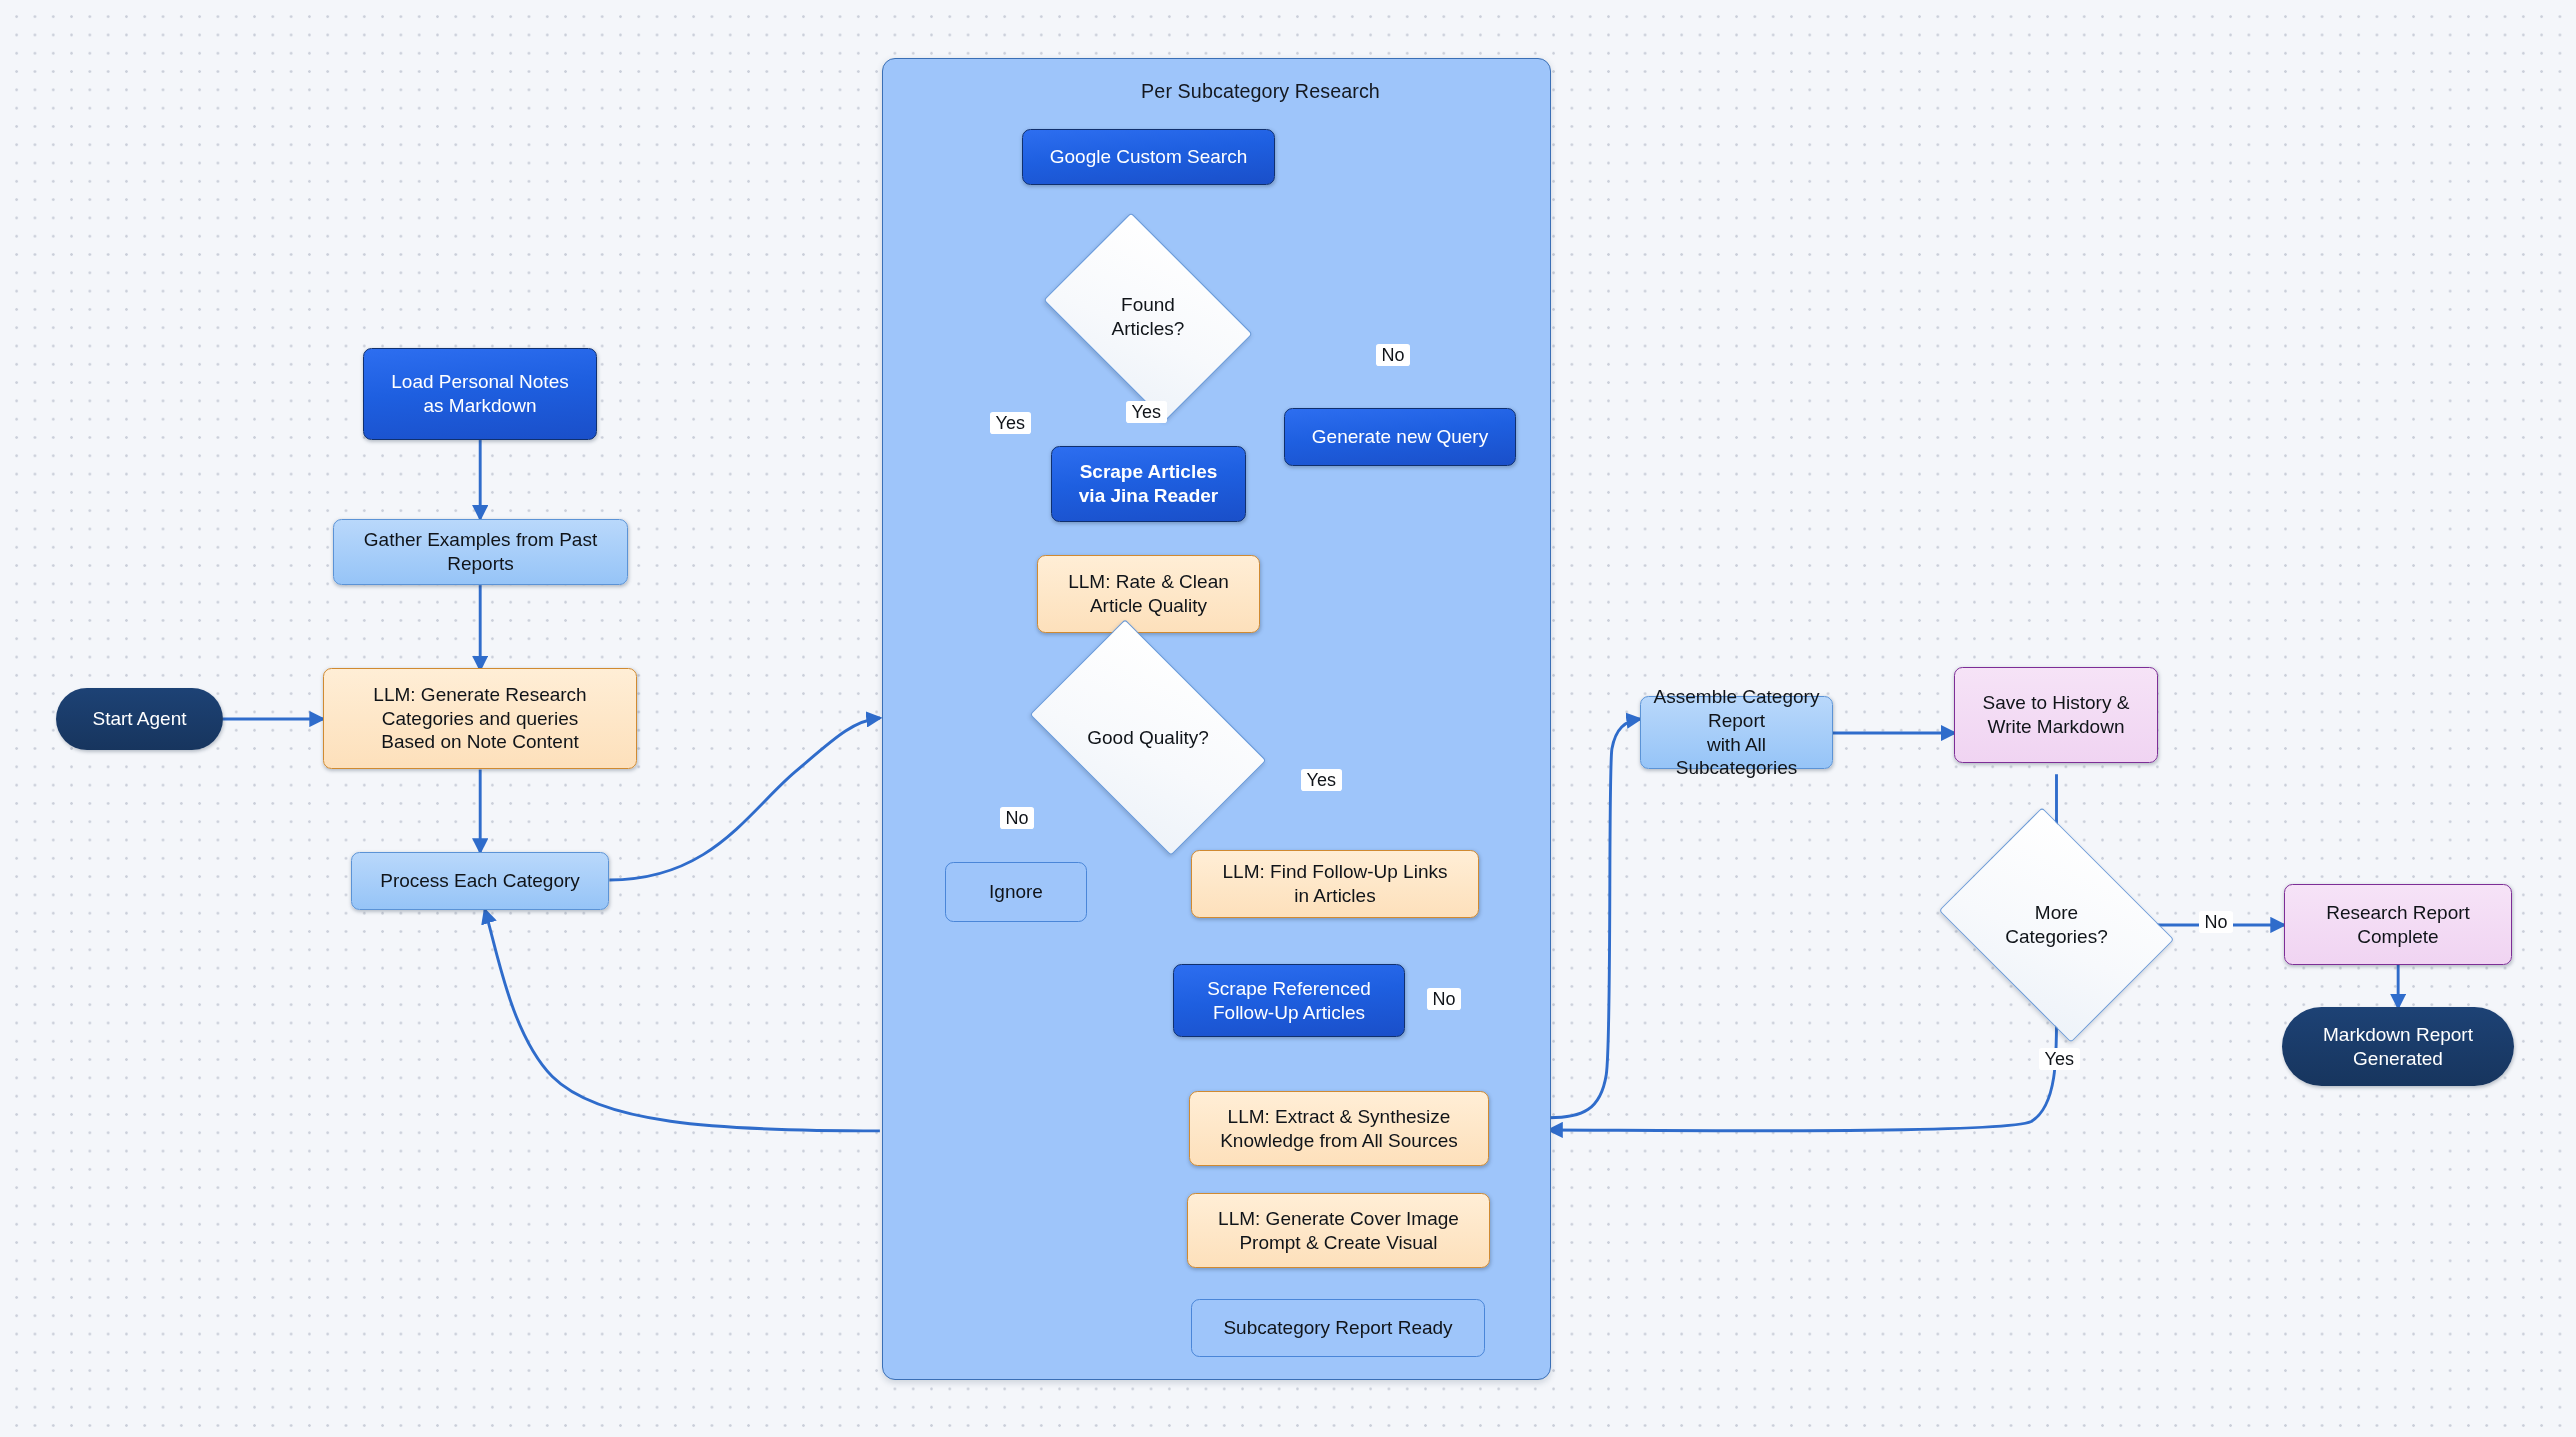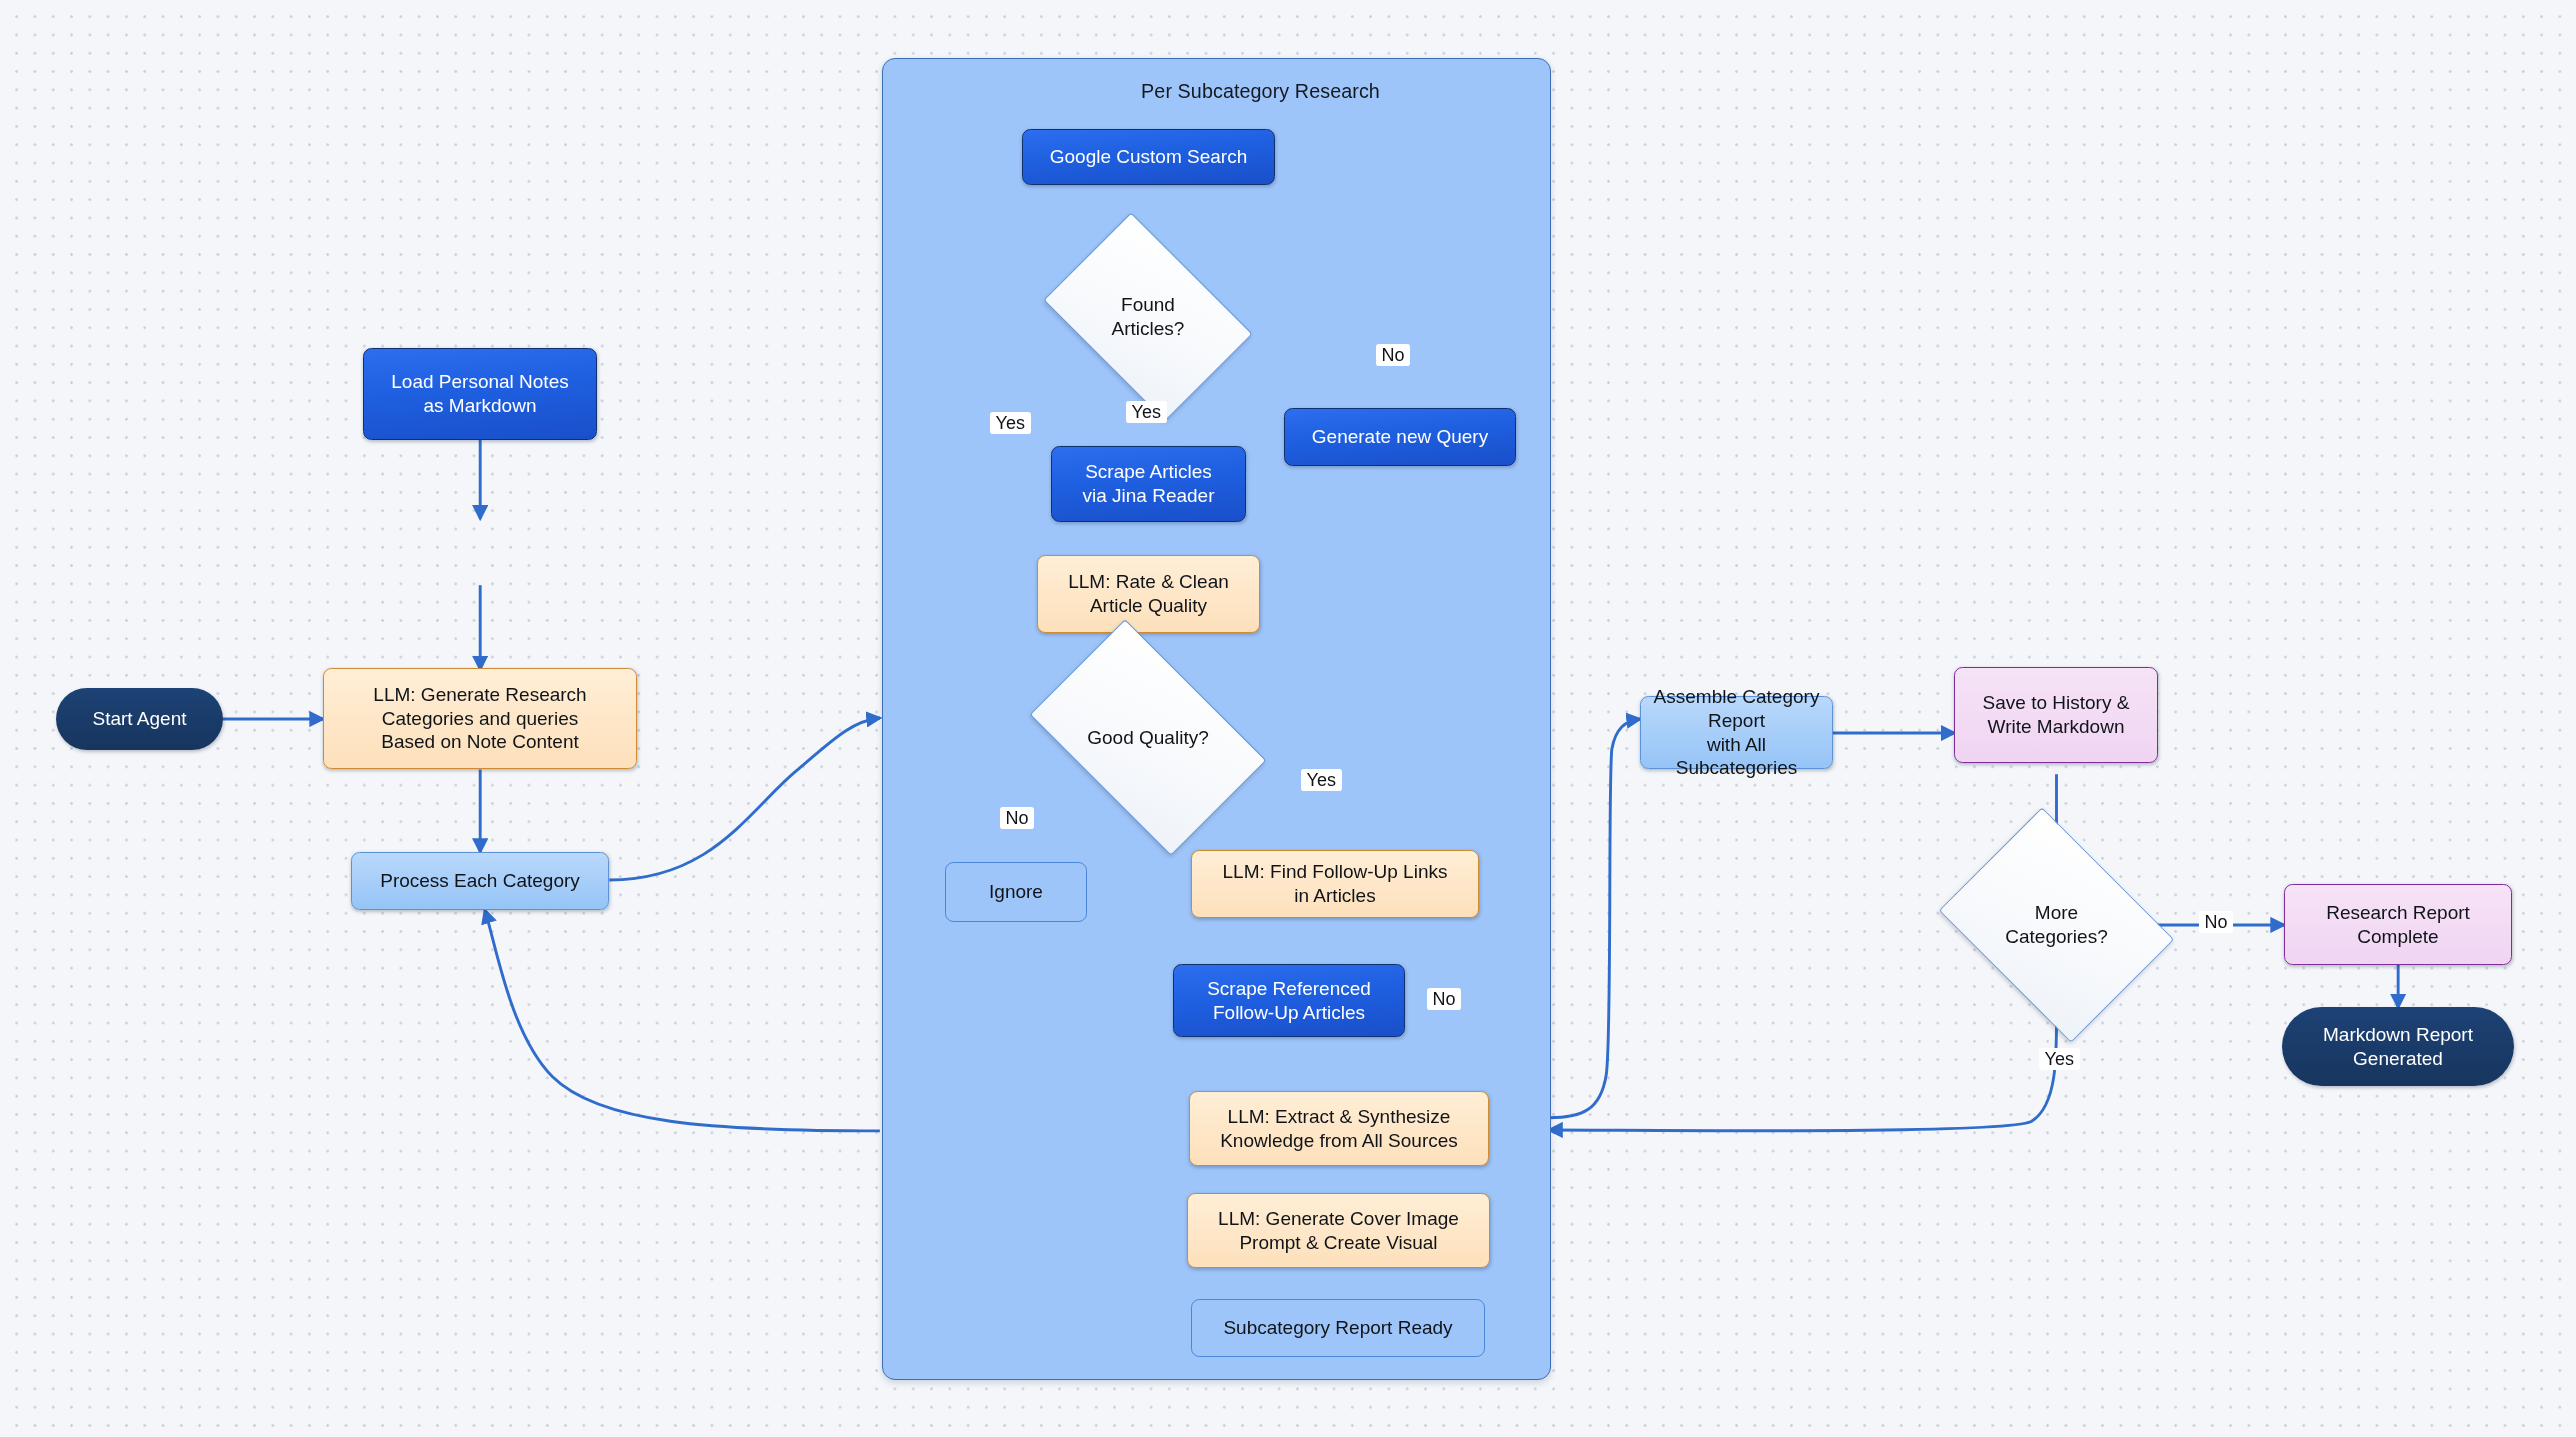--- a/index.html
+++ b/index.html
@@ -197,38 +197,40 @@
 
   <div class="subgraph" style="left:882px;top:58px;width:667px;height:1320px;">
     <div class="subgraph-title" style="top:20.6px;">Per Subcategory Research</div>
   </div>
 
   <div class="node n-navy" style="left:56px;top:688px;width:167px;height:62px;">Start Agent</div>
 
   <div class="node n-blue" style="left:363px;top:348px;width:234px;height:92px;">Load Personal Notes
 as Markdown</div>
 
+  <div class="node n-lblue" style="left:333px;top:519px;width:295px;height:66px;">Gather Examples from Past
+Reports</div>
 
   <div class="node n-orange" style="left:323px;top:668px;width:314px;height:101px;">LLM: Generate Research
 Categories and queries
 Based on Note Content</div>
 
   <div class="node n-lblue" style="left:351px;top:852px;width:258px;height:58px;">Process Each Category</div>
 
   <div class="node n-blue" style="left:1022px;top:129px;width:253px;height:56px;">Google Custom Search</div>
 
   <div class="diamond" style="left:1062px;top:255px;width:172px;height:124px;">
     <span class="shape"></span>
     <span class="dlabel">Found
 Articles?</span>
   </div>
 
   <div class="node n-blue" style="left:1284px;top:408px;width:232px;height:58px;">Generate new Query</div>
 
-  <div class="node n-blue" style="left:1051px;top:446px;width:195px;height:76px;">Scrape Articles
+  <div class="node n-blue" style="left:1051px;top:446px;width:195px;height:76px;font-weight:bold;">Scrape Articles
 via Jina Reader</div>
 
   <div class="node n-orange" style="left:1037px;top:555px;width:223px;height:78px;">LLM: Rate &amp; Clean
 Article Quality</div>
 
   <div class="diamond" style="left:1048px;top:670px;width:200px;height:135px;">
     <span class="shape"></span>
     <span class="dlabel">Good Quality?</span>
   </div>
 

